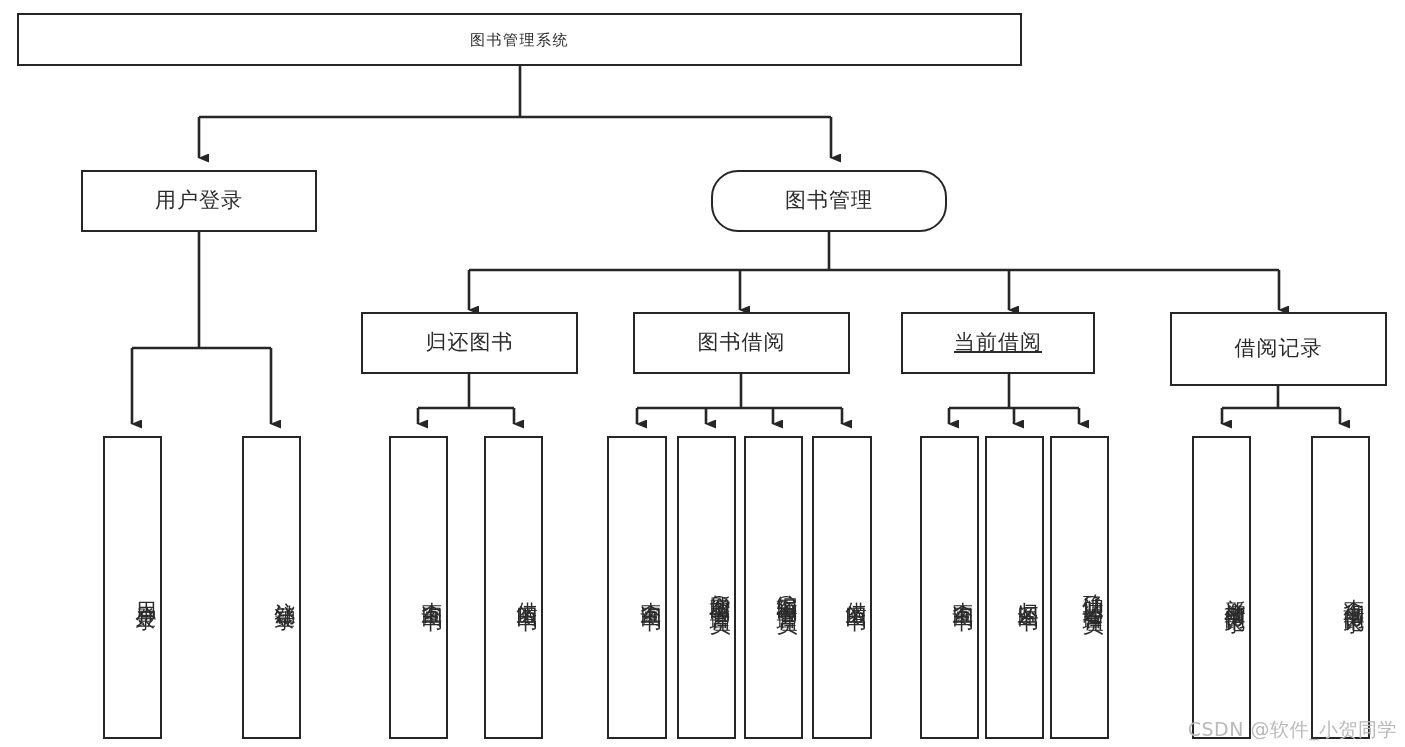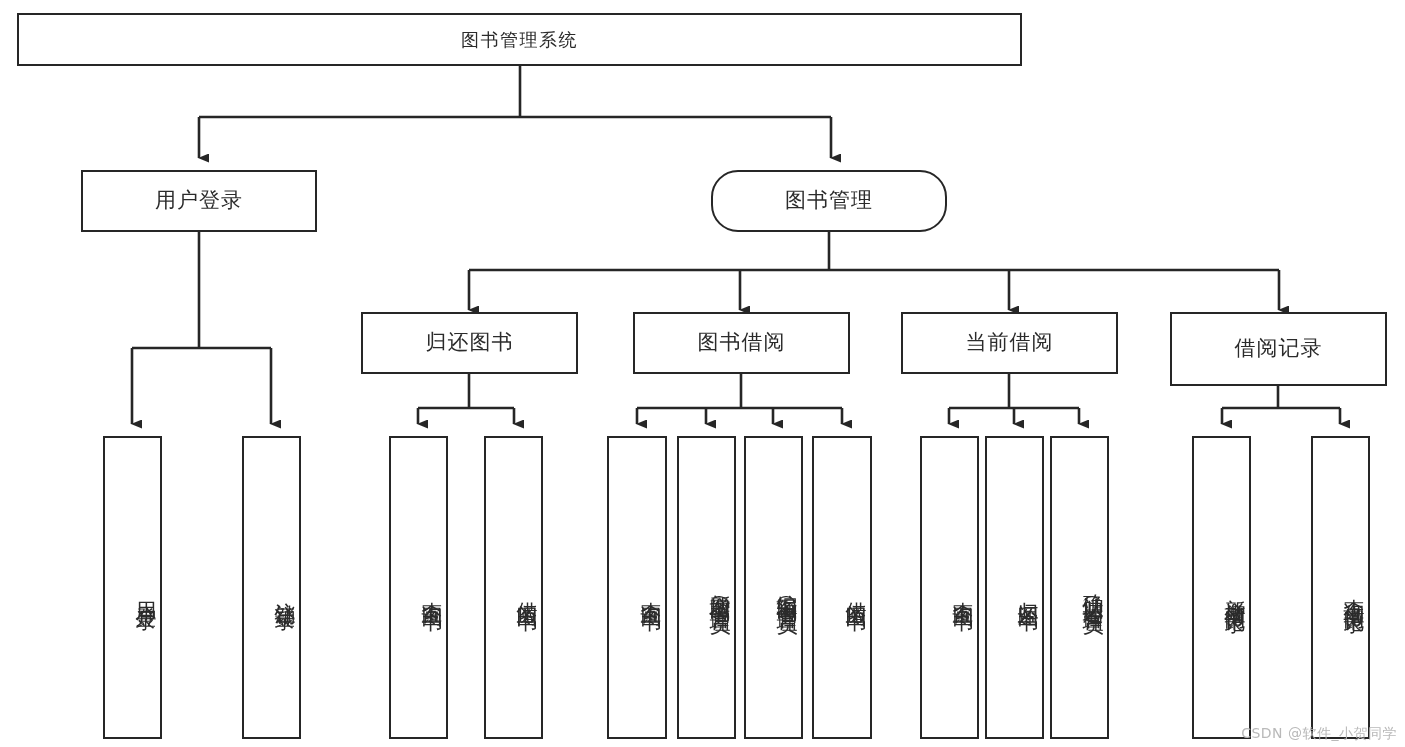--- a/index.html
+++ b/index.html
@@ -4,22 +4,22 @@
 <style>
   html,body{margin:0;padding:0;background:#ffffff;}
   body{width:1405px;height:747px;font-family:"DejaVu Sans","Liberation Sans",sans-serif;}
   #canvas{position:relative;width:1405px;height:747px;overflow:hidden;background:#ffffff;}
   svg#edges{position:absolute;left:0;top:0;width:1405px;height:747px;}
   .node{position:absolute;box-sizing:border-box;background:#ffffff;border:2.5px solid #262626;
         display:flex;align-items:center;justify-content:center;text-align:center;color:#2b2b2b;}
   .node.horiz{font-size:21px;line-height:1.2;letter-spacing:1px;}
   .node.vert{writing-mode:vertical-rl;text-orientation:upright;font-size:21px;
              letter-spacing:3px;padding-top:6px;align-items:flex-start;}
-  .node.root{font-size:18px;letter-spacing:1.5px;text-align:right;}
-  #watermark{position:absolute;right:8px;bottom:4px;font-size:14px;color:#b9b9b9;
+  .node.root{font-size:15px;letter-spacing:1.5px;text-align:right;}
+  #watermark{position:absolute;right:8px;bottom:4px;font-size:19px;color:#b9b9b9;
              letter-spacing:0.5px;white-space:nowrap;}
 </style>
 </head>
 <body>
 
 <div id="canvas">
 
   <svg id="edges" viewBox="0 0 1405 747" xmlns="http://www.w3.org/2000/svg">
     <defs>
       <marker id="arw" markerWidth="9" markerHeight="11" refX="4.5" refY="10" orient="auto" markerUnits="userSpaceOnUse">
@@ -70,21 +70,21 @@
     </g>
   </svg>
 
   <div class="node horiz root" style="left:17px;top:13px;width:1005px;height:53px;">图书管理系统</div>
 
   <div class="node horiz" style="left:81px;top:170px;width:236px;height:62px;">用户登录</div>
   <div class="node horiz" style="left:711px;top:170px;width:236px;height:62px;border-radius:27px;">图书管理</div>
 
   <div class="node horiz" style="left:361px;top:312px;width:217px;height:62px;">归还图书</div>
   <div class="node horiz" style="left:633px;top:312px;width:217px;height:62px;">图书借阅</div>
-  <div class="node horiz" style="left:901px;top:312px;width:217px;height:62px;">当前借阅</div>
+  <div class="node horiz" style="left:901px;top:312px;width:194px;height:62px;text-decoration:underline;">当前借阅</div>
   <div class="node horiz" style="left:1170px;top:312px;width:217px;height:74px;">借阅记录</div>
 
   <div class="node vert" style="left:103px;top:436px;width:59px;height:303px;">用户登录</div>
   <div class="node vert" style="left:242px;top:436px;width:59px;height:303px;">注销登录</div>
 
   <div class="node vert" style="left:389px;top:436px;width:59px;height:303px;">查询图书</div>
   <div class="node vert" style="left:484px;top:436px;width:59px;height:303px;">借阅图书</div>
 
   <div class="node vert" style="left:607px;top:436px;width:60px;height:303px;">查询图书</div>
   <div class="node vert" style="left:677px;top:436px;width:59px;height:303px;">新增图书（管理员）</div>

